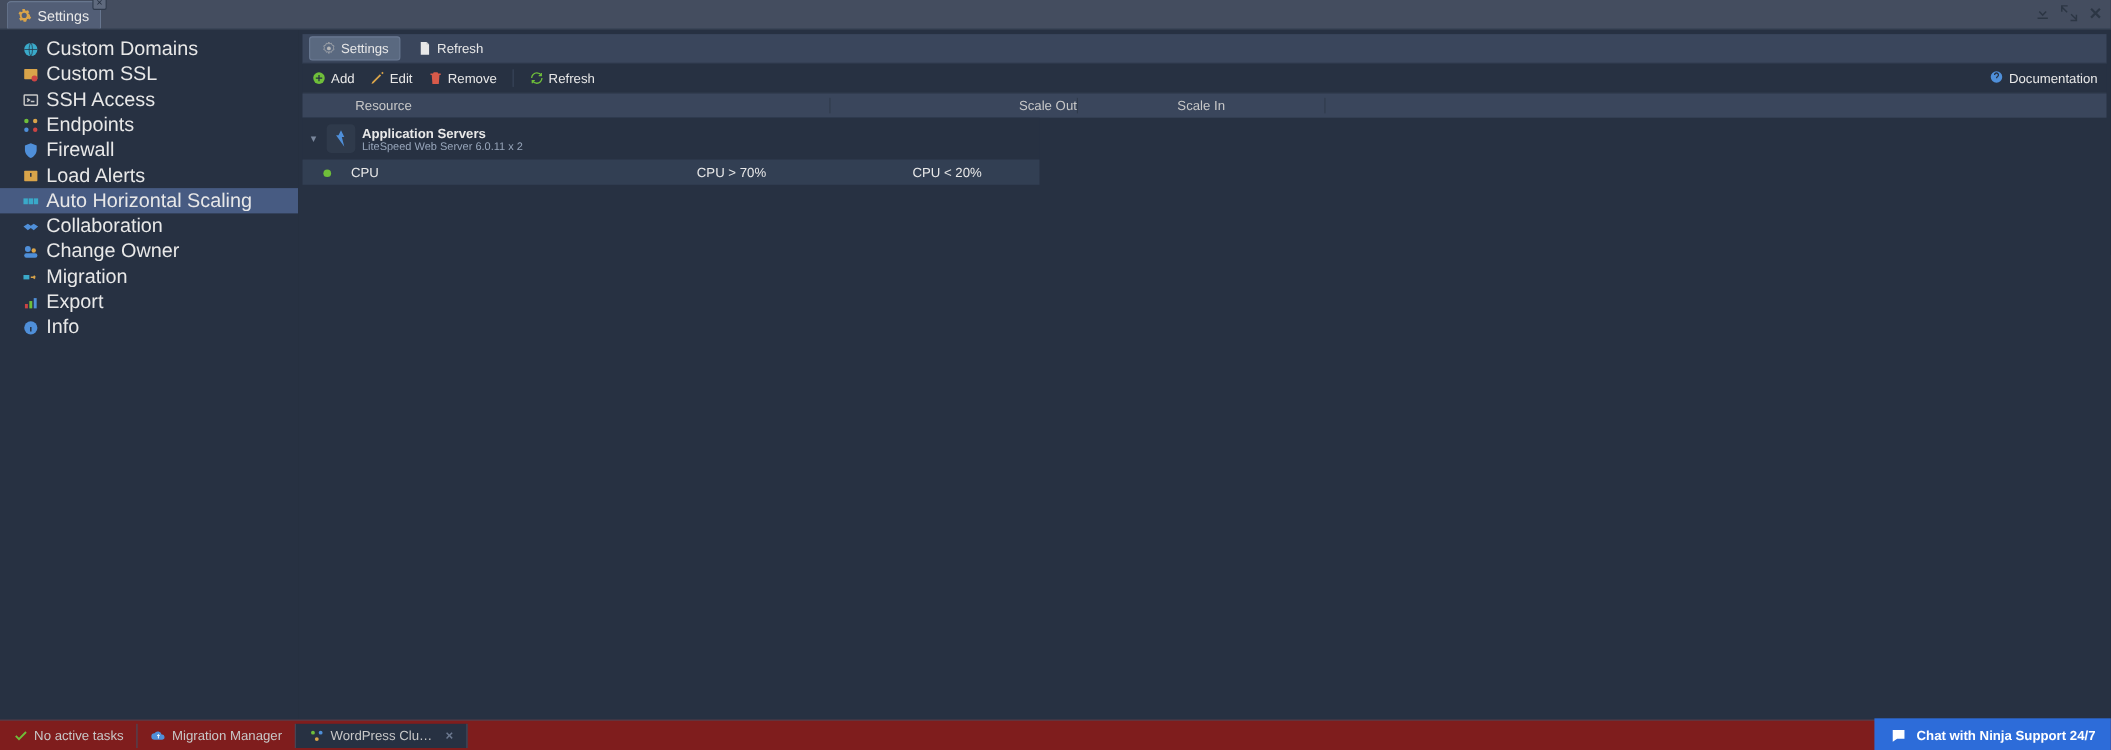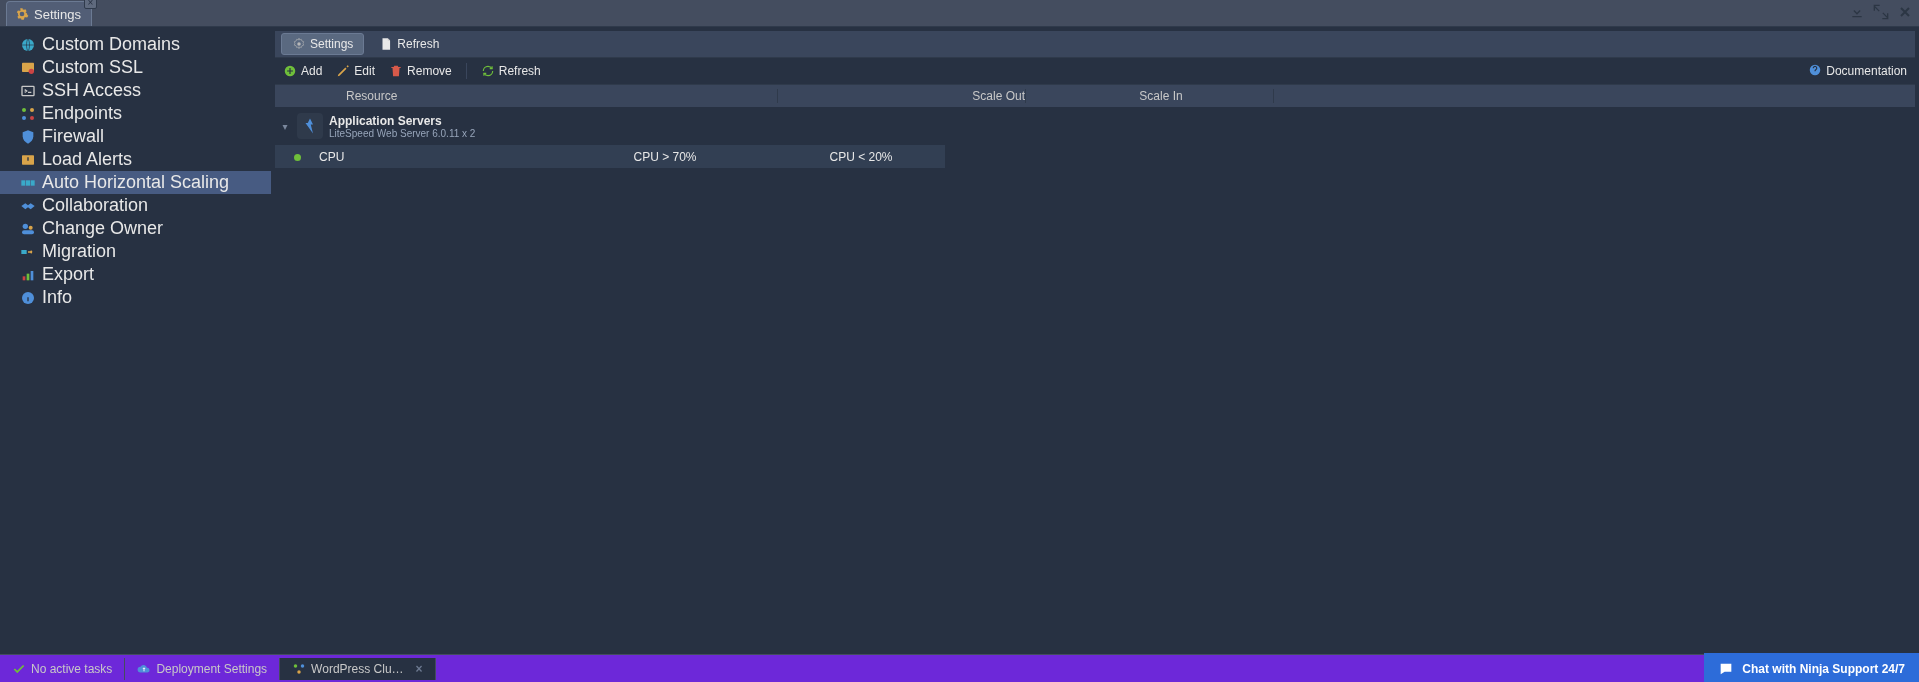--- a/index.html
+++ b/index.html
@@ -26,21 +26,21 @@
 .subtab.active { background: #5a6980; border-color: #6b7a93; }
 .subtab .sic { width: 14px; height: 14px; margin-right: 4px; }
 
 .toolbar { height: 27px; background: #273142; display: flex; align-items: center; padding: 0 8px; margin: 0 4px; border-bottom: 1px solid #2f3a4b; }
 .tbtn { display: flex; align-items: center; font-size: 12px; margin-right: 14px; cursor: pointer; }
 .tbtn .tic { width: 14px; height: 14px; margin-right: 4px; }
 .tsep { width: 1px; height: 16px; background: #3a465c; margin-right: 14px; }
 .doc { margin-left: auto; display: flex; align-items: center; font-size: 12px; cursor: pointer; }
 .doc .tic { margin-right: 4px; }
 
-.gridhead { height: 22px; background: #3a465c; display: flex; align-items: center; font-size: 12px; color: #c8c8c8; margin: 0 4px; gap: 23px; }
+.gridhead { height: 22px; background: #3a465c; display: flex; align-items: center; font-size: 12px; color: #c8c8c8; margin: 0 4px; }
 .col-expand { width: 24px; }
 .col-led { width: 20px; }
 .col-res { width: 456px; padding-left: 4px; border-right: 1px solid #2f3a4b; }
 .col-out { width: 225px; text-align: right; border-right: 1px solid #2f3a4b; }
 .col-in { width: 225px; text-align: center; border-right: 1px solid #2f3a4b; }
 
 .gridbody { margin: 0 4px; }
 .grouprow { height: 38px; background: #273142; display: flex; align-items: center; font-size: 12px; width: 670px; }
 .grouprow .chev { width: 20px; text-align: center; color: #7a879c; font-size: 10px; }
 .grouprow .gicon { width: 26px; height: 26px; margin: 0 6px 0 2px; display: flex; align-items: center; justify-content: center; background: #2f3a4b; border-radius: 4px; }
@@ -48,21 +48,21 @@
 .grouprow .gt2 { font-size: 10px; color: #97a5ba; }
 
 .datarow { height: 23px; background: #323f53; display: flex; align-items: center; font-size: 12px; width: 670px; }
 .datarow .led { width: 44px; text-align: center; }
 .datarow .led span{ display:inline-block; width:7px; height:7px; border-radius:50%; background:#6fbf3a;}
 .datarow .c1 { width: 234px; padding-left: 0px; }
 .datarow .c2 { width: 224px; text-align: center; }
 .datarow .c3 { width: 168px; text-align: center; }
 
 
-.footer { height: 28px; background: #6d28d9; border-top: 1px solid #444d5f; display: flex; align-items: center; }
+.footer { height: 28px; background: #7f1d1d; border-top: 1px solid #444d5f; display: flex; align-items: center; }
 .ftab { height: 22px; padding: 0 12px; display: flex; align-items: center; font-size: 12px; color: #c8c8c8; border-right: 1px solid #444d5f; cursor: pointer; }
 .ftab .fic { width: 14px; height: 14px; margin-right: 5px; }
 .ftab.dk { background: #273142; }
 .ftab.wp { position: relative; }
 .ftab .xclose { margin-left: 12px; color: #6c7990; font-weight: bold; }
 .chat { margin-left: auto; height: 28px; background: #2d6cd9; color: #fff; font-weight: bold; font-size: 12px; display: flex; align-items: center; padding: 16px 14px; cursor: pointer; }
 .chat .bubble { width: 16px; height: 16px; margin-right: 8px; }
 </style>
 </head>
 <body>
@@ -301,21 +301,21 @@
     <span class="fic"><svg viewBox="0 0 24 24" width="14" height="14" fill="none" stroke="#6fbf3a" stroke-width="3">
           <path d="M4 12l5 5L20 6"></path>
         </svg></span>
     <span>No active tasks</span>
   </div>
   <div class="ftab">
     <span class="fic"><svg viewBox="0 0 24 24" width="14" height="14" fill="#4f8fd9">
           <path d="M6 18a5 5 0 010-10 6 6 0 0111 2 4 4 0 011 8H6z"></path>
           <path d="M12 10v6m0-6l-2 2m2-2l2 2" stroke="#fff" stroke-width="1.5" fill="none"></path>
         </svg></span>
-    <span>Deployment Settings</span>
+    <span>Migration Manager</span>
   </div>
   <div class="ftab dk wp">
     <span class="fic"><svg viewBox="0 0 24 24" width="14" height="14">
           <circle cx="6" cy="7" r="3" fill="#6fbf3a"></circle>
           <circle cx="18" cy="7" r="3" fill="#4f8fd9"></circle>
           <circle cx="12" cy="17" r="3" fill="#d9a44a"></circle>
         </svg></span>
     <span>WordPress Clu…</span>
     <span class="xclose">×</span>
   </div>

